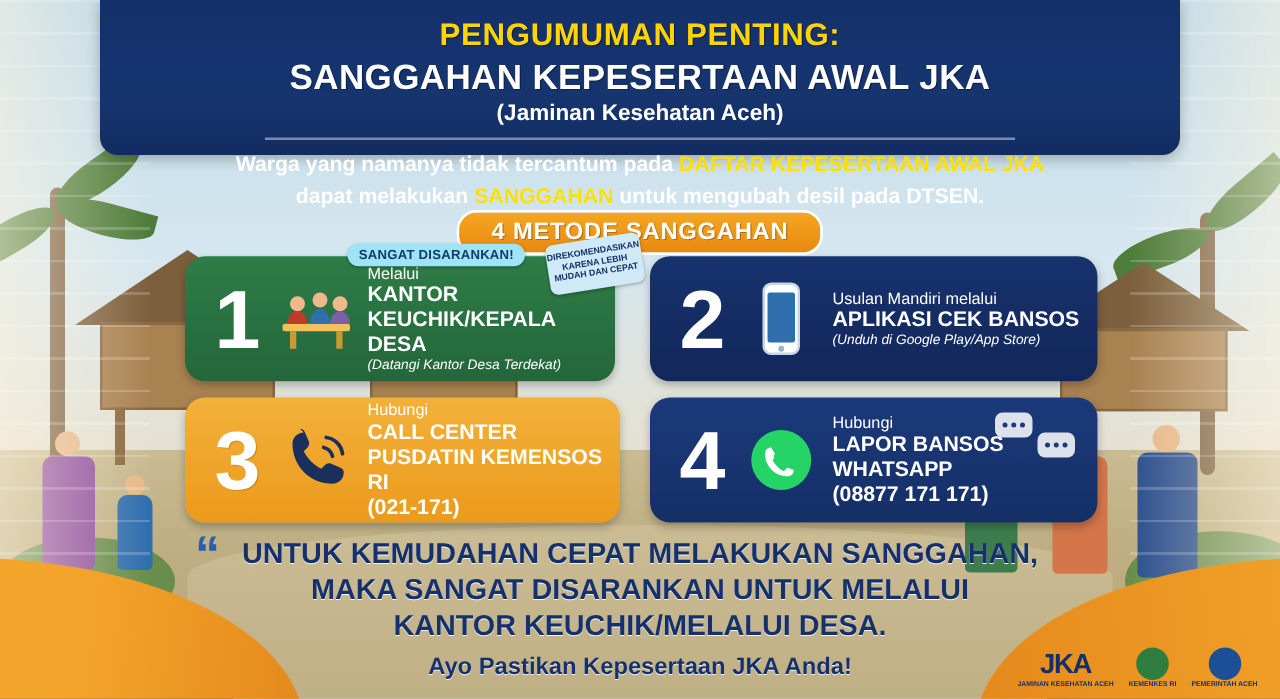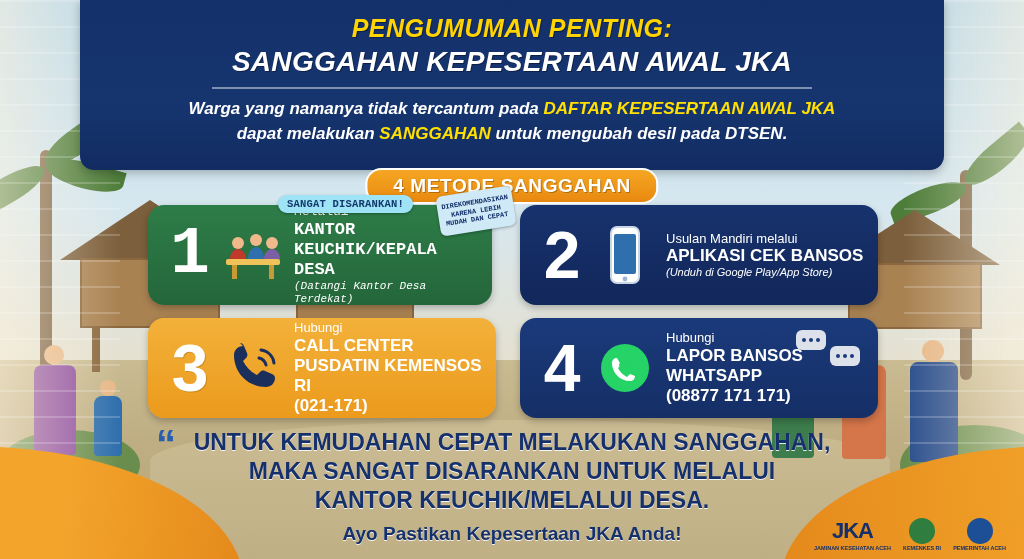--- a/index.html
+++ b/index.html
@@ -81,27 +81,26 @@
     right: -60px; bottom: -30px; transform: scaleX(-1) rotate(-3deg);
     background: linear-gradient(100deg, #f3a52b, #e4891c);
   }
   .corner-swoosh.br2 {
     right: -70px; bottom: -20px; width: 260px; height: 120px;
     background: #1c3c78; border-radius: 0 100% 0 0; transform: scaleX(-1); opacity:.9;
   }
 
   
   .header {
-    position: absolute; left: 80px; top: 0; width: 864px; height: 170px;
+    position: absolute; left: 80px; top: 0; width: 864px; height: 124px;
     background: linear-gradient(#14306b 0%, #16356f 60%, #122c62 100%);
     border-radius: 0 0 14px 14px;
     padding: 10px 26px 28px;
     text-align: center;
     box-shadow: 0 3px 10px rgba(0,0,0,.25);
-    font-style: italic;
   }
   .hdr-line1 {
     color: #ffd400; font-weight: bold; font-size: 25px; letter-spacing: .5px;
     text-shadow: 1px 1px 0 rgba(0,0,0,.35);
     margin-top: 4px;
   }
   .hdr-line2 {
     color: #ffffff; font-weight: bold; font-size: 28px; letter-spacing: .3px;
     margin-top: 3px; text-shadow: 1px 1px 0 rgba(0,0,0,.35);
   }
@@ -128,21 +127,21 @@
     text-shadow: 1px 1px 0 rgba(0,0,0,.25);
   }
 
   
   .card {
     position: absolute; border-radius: 16px;
     display: flex; align-items: center;
     padding: 8px 12px;
     box-shadow: 0 3px 7px rgba(0,0,0,.25);
   }
-  #card1 { left: 148px; top: 205px; width: 344px; height: 100px; background: linear-gradient(#2e7d48, #24663a); font-family: Liberation Mono, monospace; }
+  #card1 { left: 148px; top: 205px; width: 344px; height: 100px; background: linear-gradient(#2e7d48, #24663a); }
   #card2 { left: 520px; top: 205px; width: 358px; height: 100px; background: linear-gradient(#17326d, #12275a); }
   #card3 { left: 148px; top: 318px; width: 348px; height: 100px; background: linear-gradient(#f3b13a, #eb9a1c); }
   #card4 { left: 520px; top: 318px; width: 358px; height: 100px; background: linear-gradient(#1b3a7b, #152f66); }
 
   .num {
     font-size: 66px; font-weight: bold; line-height: 1;
     width: 60px; text-align: center; flex: none;
   }
   #card1 .num, #card2 .num, #card4 .num { color: #ffffff; }
   #card3 .num { color: #ffffff; text-shadow: 1px 1px 0 rgba(0,0,0,.15); }
@@ -268,20 +267,21 @@
   <div class="orn-right"></div>
 
   <div class="corner-swoosh bl2"></div>
   <div class="corner-swoosh bl"></div>
   <div class="corner-swoosh br2"></div>
   <div class="corner-swoosh br"></div>
 
   <div class="header">
     <div class="hdr-line1">PENGUMUMAN PENTING:</div>
     <div class="hdr-line2">SANGGAHAN KEPESERTAAN AWAL JKA</div>
+    <div class="hdr-line3">(Jaminan Kesehatan Aceh)</div>
     <div class="hdr-rule"></div>
     <div class="hdr-body">
       <span>Warga yang namanya tidak tercantum pada </span><span class="hl">DAFTAR KEPESERTAAN AWAL JKA</span><br>
       <span>dapat melakukan </span><span class="hl">SANGGAHAN</span><span> untuk mengubah desil pada DTSEN.</span>
     </div>
   </div>
 
   <div class="methods-title-wrap">
     <div class="methods-title">4 METODE SANGGAHAN</div>
   </div>

